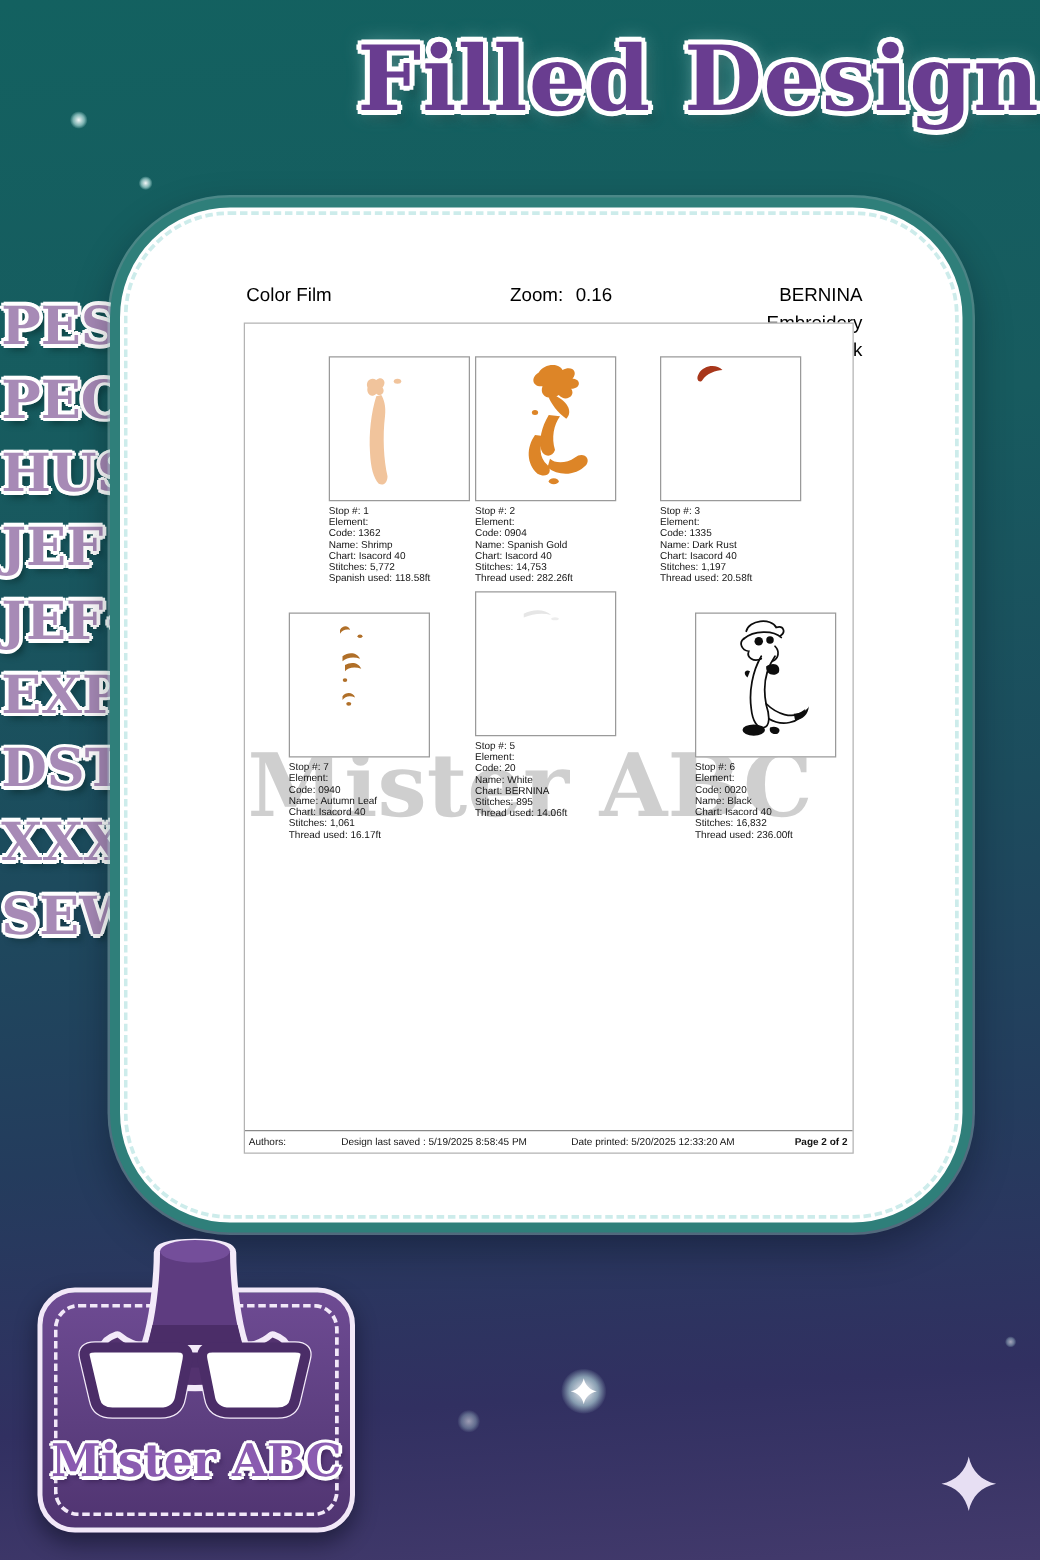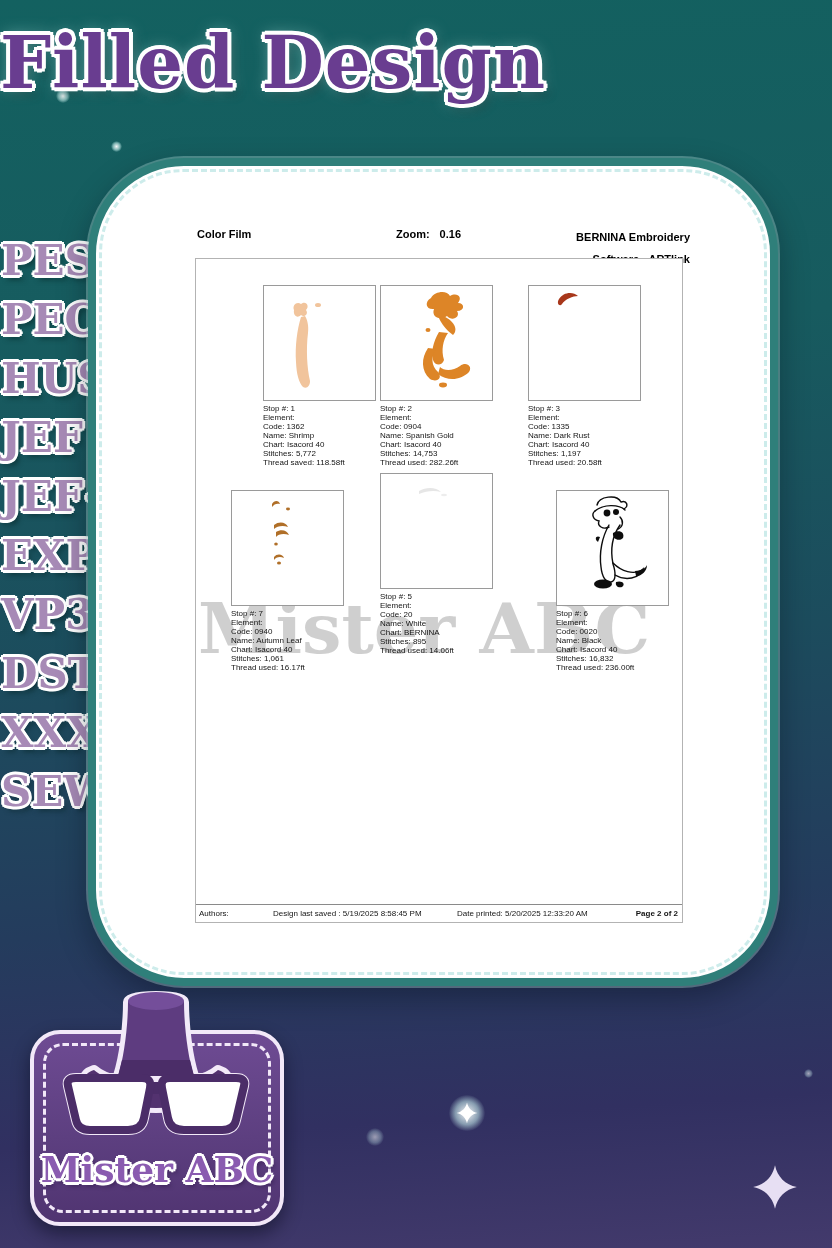--- a/index.html
+++ b/index.html
@@ -6,43 +6,43 @@
   body{width:832px;height:1248px;overflow:hidden;font-family:"Liberation Sans",sans-serif;}
   #stage{position:relative;width:832px;height:1248px;overflow:hidden;
     background:linear-gradient(176deg,#136160 0%,#175b5f 28%,#1c4c5d 52%,#243c5d 72%,#313061 88%,#433a6c 100%);}
 
   
   .dot{position:absolute;border-radius:50%;
     background:radial-gradient(circle,rgba(255,255,255,.95) 0%,rgba(205,245,242,.55) 45%,rgba(205,245,242,0) 72%);}
   .sparkle{position:absolute;}
 
   
-  .title{position:absolute;left:0;right:16px;top:20px;text-align:left;
+  .title{position:absolute;left:0;right:0;top:20px;text-align:right;
     font-family:"DejaVu Serif",serif;font-weight:bold;font-size:72px;letter-spacing:1px;
     color:#693d90;
     text-shadow:-3px -3px 0 #fff,3px -3px 0 #fff,-3px 3px 0 #fff,3px 3px 0 #fff,
       -4px 0 0 #fff,4px 0 0 #fff,0 -4px 0 #fff,0 4px 0 #fff,
       0 0 16px rgba(200,245,242,.55),5px 7px 8px rgba(5,35,35,.45);}
 
   
   .formats{position:absolute;left:1px;top:233px;width:115px;}
   .format-item{height:59px;line-height:56px;font-family:"DejaVu Serif",serif;font-weight:bold;
     font-size:42px;color:#a78ab6;white-space:nowrap;
     text-shadow:-2px -2px 0 #fff,2px -2px 0 #fff,-2px 2px 0 #fff,2px 2px 0 #fff,
       -3px 0 0 #fff,3px 0 0 #fff,0 -3px 0 #fff,0 3px 0 #fff,4px 5px 5px rgba(5,35,35,.55);}
 
   
   .card{position:absolute;left:88px;top:158px;width:674px;height:812px;background:#fff;
     border:8px solid #2f7f7a;border-radius:96px;
     box-shadow:0 0 0 2px rgba(180,225,222,.35),0 12px 30px rgba(0,10,20,.35);}
   .card-stitch{position:absolute;inset:3px;border:3px dashed #cdeceb;border-radius:84px;pointer-events:none;}
 
-  .hdr{position:absolute;font-weight:bold;font-size:11px;color:#000;white-space:nowrap;}
+  .hdr{position:absolute;font-weight:normal;font-size:15px;color:#000;white-space:nowrap;}
   .hdr-left{left:101px;top:62px;}
-  .hdr-zoom{left:300px;top:62px;}
+  .hdr-zoom{left:312px;top:62px;}
   .hdr-zoom .zv{margin-left:10px;}
   .hdr-soft{left:460px;top:60px;width:134px;white-space:normal;line-height:22px;text-align:right;}
 
   .paper{position:absolute;left:99px;top:92px;width:486px;height:663px;border:1px solid #b3b3b3;background:#fff;}
 
   .watermark{position:absolute;left:2px;top:330px;width:100%;z-index:0;
     font-family:"DejaVu Serif",serif;font-weight:bold;font-size:70px;line-height:80px;
     color:rgba(130,130,130,.38);white-space:nowrap;}
 
   .cell{position:absolute;width:118px;z-index:1;}
@@ -86,21 +86,20 @@
 
   <div class="title">Filled Design</div>
 
   <div class="formats">
     <div class="format-item">PES</div>
     <div class="format-item">PEC</div>
     <div class="format-item">HUS</div>
     <div class="format-item">JEF</div>
     <div class="format-item">JEF+</div>
     <div class="format-item">EXP</div>
-    <div class="format-item">VP3</div>
     <div class="format-item">DST</div>
     <div class="format-item">XXX</div>
     <div class="format-item">SEW</div>
   </div>
 
   <div class="card">
     <div class="card-stitch"></div>
 
     <div class="hdr hdr-left">Color Film</div>
     <div class="hdr hdr-zoom">
@@ -121,21 +120,21 @@
             </g>
           </svg>
         </div>
         <div class="stop-lines">
           <div>Stop #: 1</div>
           <div>Element:</div>
           <div>Code: 1362</div>
           <div>Name: Shrimp</div>
           <div>Chart: Isacord 40</div>
           <div>Stitches: 5,772</div>
-          <div>Thread saved: 118.58ft</div>
+          <div>Spanish used: 118.58ft</div>
         </div>
       </div>
 
       <div class="cell" style="left:184px;top:26px;">
         <div class="swatch-box">
           <svg viewBox="0 0 111 114">
             <g fill="#dd8527">
               <path d="M50 12 C54 5 66 4 69 10 C76 6 82 11 77 17 C84 17 84 25 76 25 C80 31 71 36 66 30 C59 35 50 31 53 23 C45 24 43 16 50 12 Z"></path>
               <path d="M62 30 C72 34 78 43 72 49 C65 44 60 37 58 32 Z"></path>
               <ellipse cx="47" cy="44" rx="2.5" ry="2"></ellipse>

